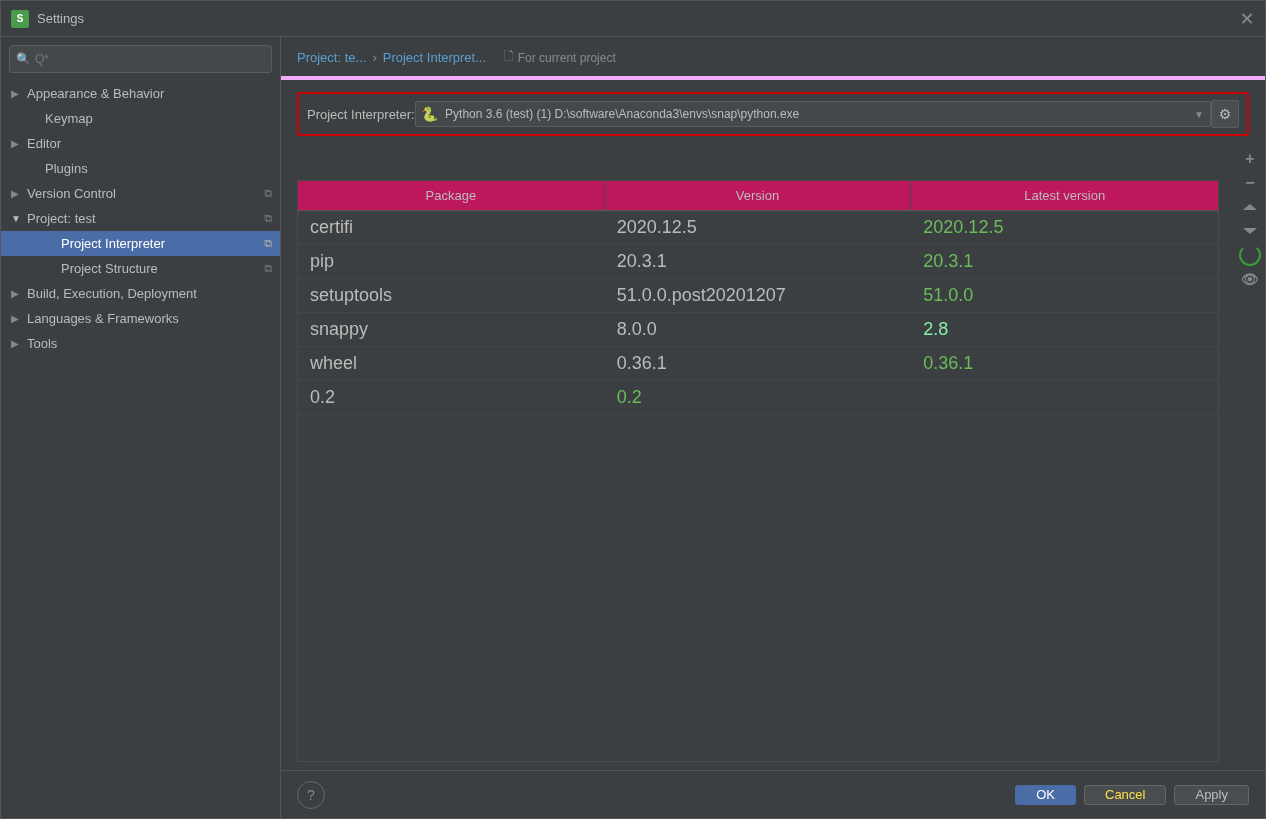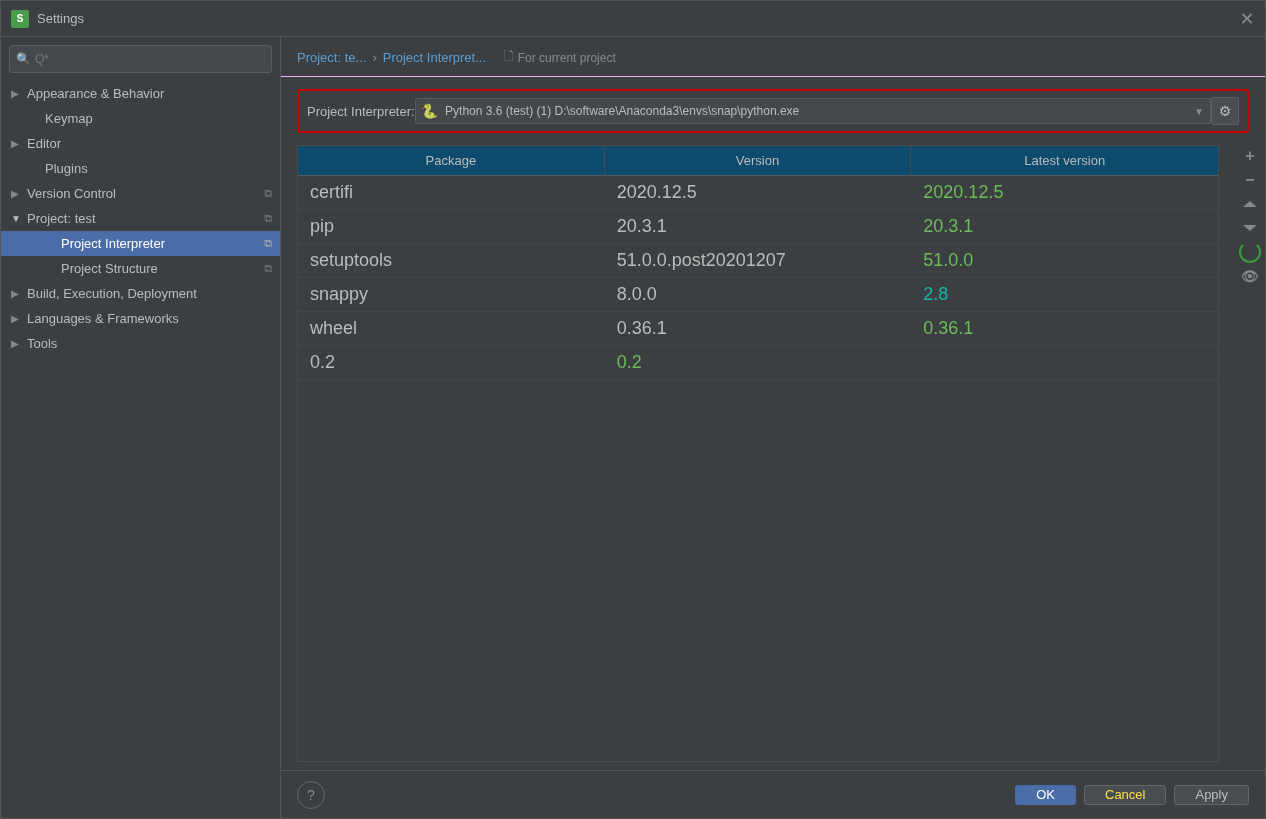--- a/index.html
+++ b/index.html
@@ -150,21 +150,21 @@
       background: #3c3f41;
       overflow: hidden;
     }
 
     .breadcrumb-bar {
       padding: 10px 16px 8px 16px;
       display: flex;
       align-items: center;
       gap: 6px;
       flex-shrink: 0;
-      border-bottom: 1px solid #f0abfc;
+      border-bottom: 4px solid #f0abfc;
     }
 
     .breadcrumb-item {
       color: #5a9fd4;
       font-size: 13px;
     }
 
     .breadcrumb-sep {
       color: #888;
       font-size: 13px;
@@ -252,23 +252,24 @@
       flex: 1;
       display: flex;
       flex-direction: column;
       overflow: hidden;
       margin: 0 16px;
     }
 
     .table-header {
       display: grid;
       grid-template-columns: 1fr 1fr 1fr;
-      background: #0c4a6e;
+      background: #be185d;
       border: 1px solid #4a4a4a;
       border-bottom: 1px solid #5a5a5a;
+      margin-top: 32px;
     }
 
     .table-header-cell {
       padding: 7px 12px;
       color: #bbbbbb;
       font-size: 13px;
       text-align: center;
       border-right: 1px solid #4a4a4a;
     }
 
@@ -540,21 +541,21 @@
               <div class="table-cell latest">20.3.1</div>
             </div>
             <div class="table-row">
               <div class="table-cell pkg-name">setuptools</div>
               <div class="table-cell version">51.0.0.post20201207</div>
               <div class="table-cell latest">51.0.0</div>
             </div>
             <div class="table-row">
               <div class="table-cell pkg-name">snappy</div>
               <div class="table-cell version">8.0.0</div>
-              <div class="table-cell latest" style="color:#14b8a6;">2.8</div>
+              <div class="table-cell latest" style="color:#86efac;">2.8</div>
             </div>
             <div class="table-row">
               <div class="table-cell pkg-name">wheel</div>
               <div class="table-cell version">0.36.1</div>
               <div class="table-cell latest">0.36.1</div>
             </div>
             <div class="table-row">
               <div class="table-cell version">0.2</div>
               <div class="table-cell latest">0.2</div>
             </div>

